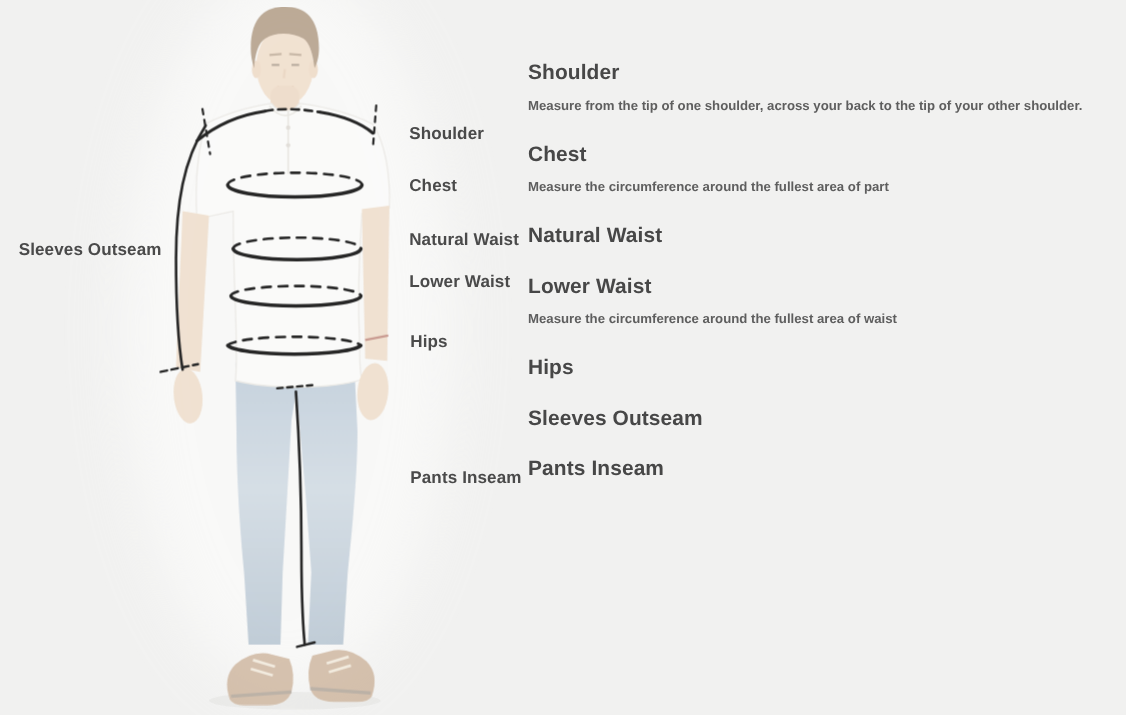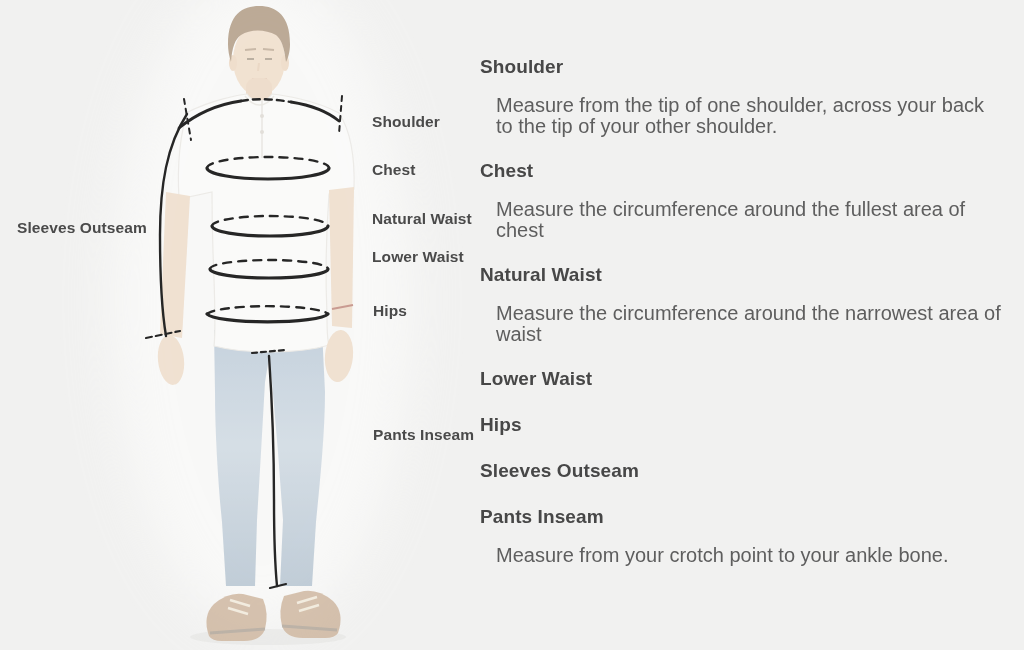--- a/index.html
+++ b/index.html
@@ -23,21 +23,21 @@
   .pos-pants-inseam{left:373px;top:425px;}
   .definitions{
     position:absolute;left:480px;top:55px;width:542px;
   }
   .definitions section{margin:0 0 22px 0;}
   .definitions h3{
     margin:0 0 7px 0;font-size:19px;line-height:24px;font-weight:700;
     color:#474747;letter-spacing:0.1px;
   }
   .definitions p{
-    margin:16px;font-size:20px;line-height:21px;font-weight:400;
+    margin:0;font-size:12px;line-height:21px;font-weight:700;
     color:#5e5e5e;
   }
 </style>
 </head>
 <body>
 
 <div class="stage">
 
   <svg class="figure" width="1024" height="650" viewBox="0 0 1024 650" aria-hidden="true">
     <defs>
@@ -165,34 +165,33 @@
   <div class="callout pos-hips">Hips</div>
   <div class="callout pos-pants-inseam">Pants Inseam</div>
 
   <div class="definitions">
     <section>
       <h3>Shoulder</h3>
       <p>Measure from the tip of one shoulder, across your back to the tip of your other shoulder.</p>
     </section>
     <section>
       <h3>Chest</h3>
-      <p>Measure the circumference around the fullest area of chest</p>
+      <p>Measure the circumference around the fullest area of part</p>
     </section>
     <section>
       <h3>Natural Waist</h3>
-      <p>Measure the circumference around the narrowest area of waist</p>
     </section>
     <section>
       <h3>Lower Waist</h3>
+      <p>Measure the circumference around the fullest area of waist</p>
     </section>
     <section>
       <h3>Hips</h3>
     </section>
     <section>
       <h3>Sleeves Outseam</h3>
     </section>
     <section>
       <h3>Pants Inseam</h3>
-      <p>Measure from your crotch point to your ankle bone.</p>
     </section>
   </div>
 
 </div>
 
 </body></html>

